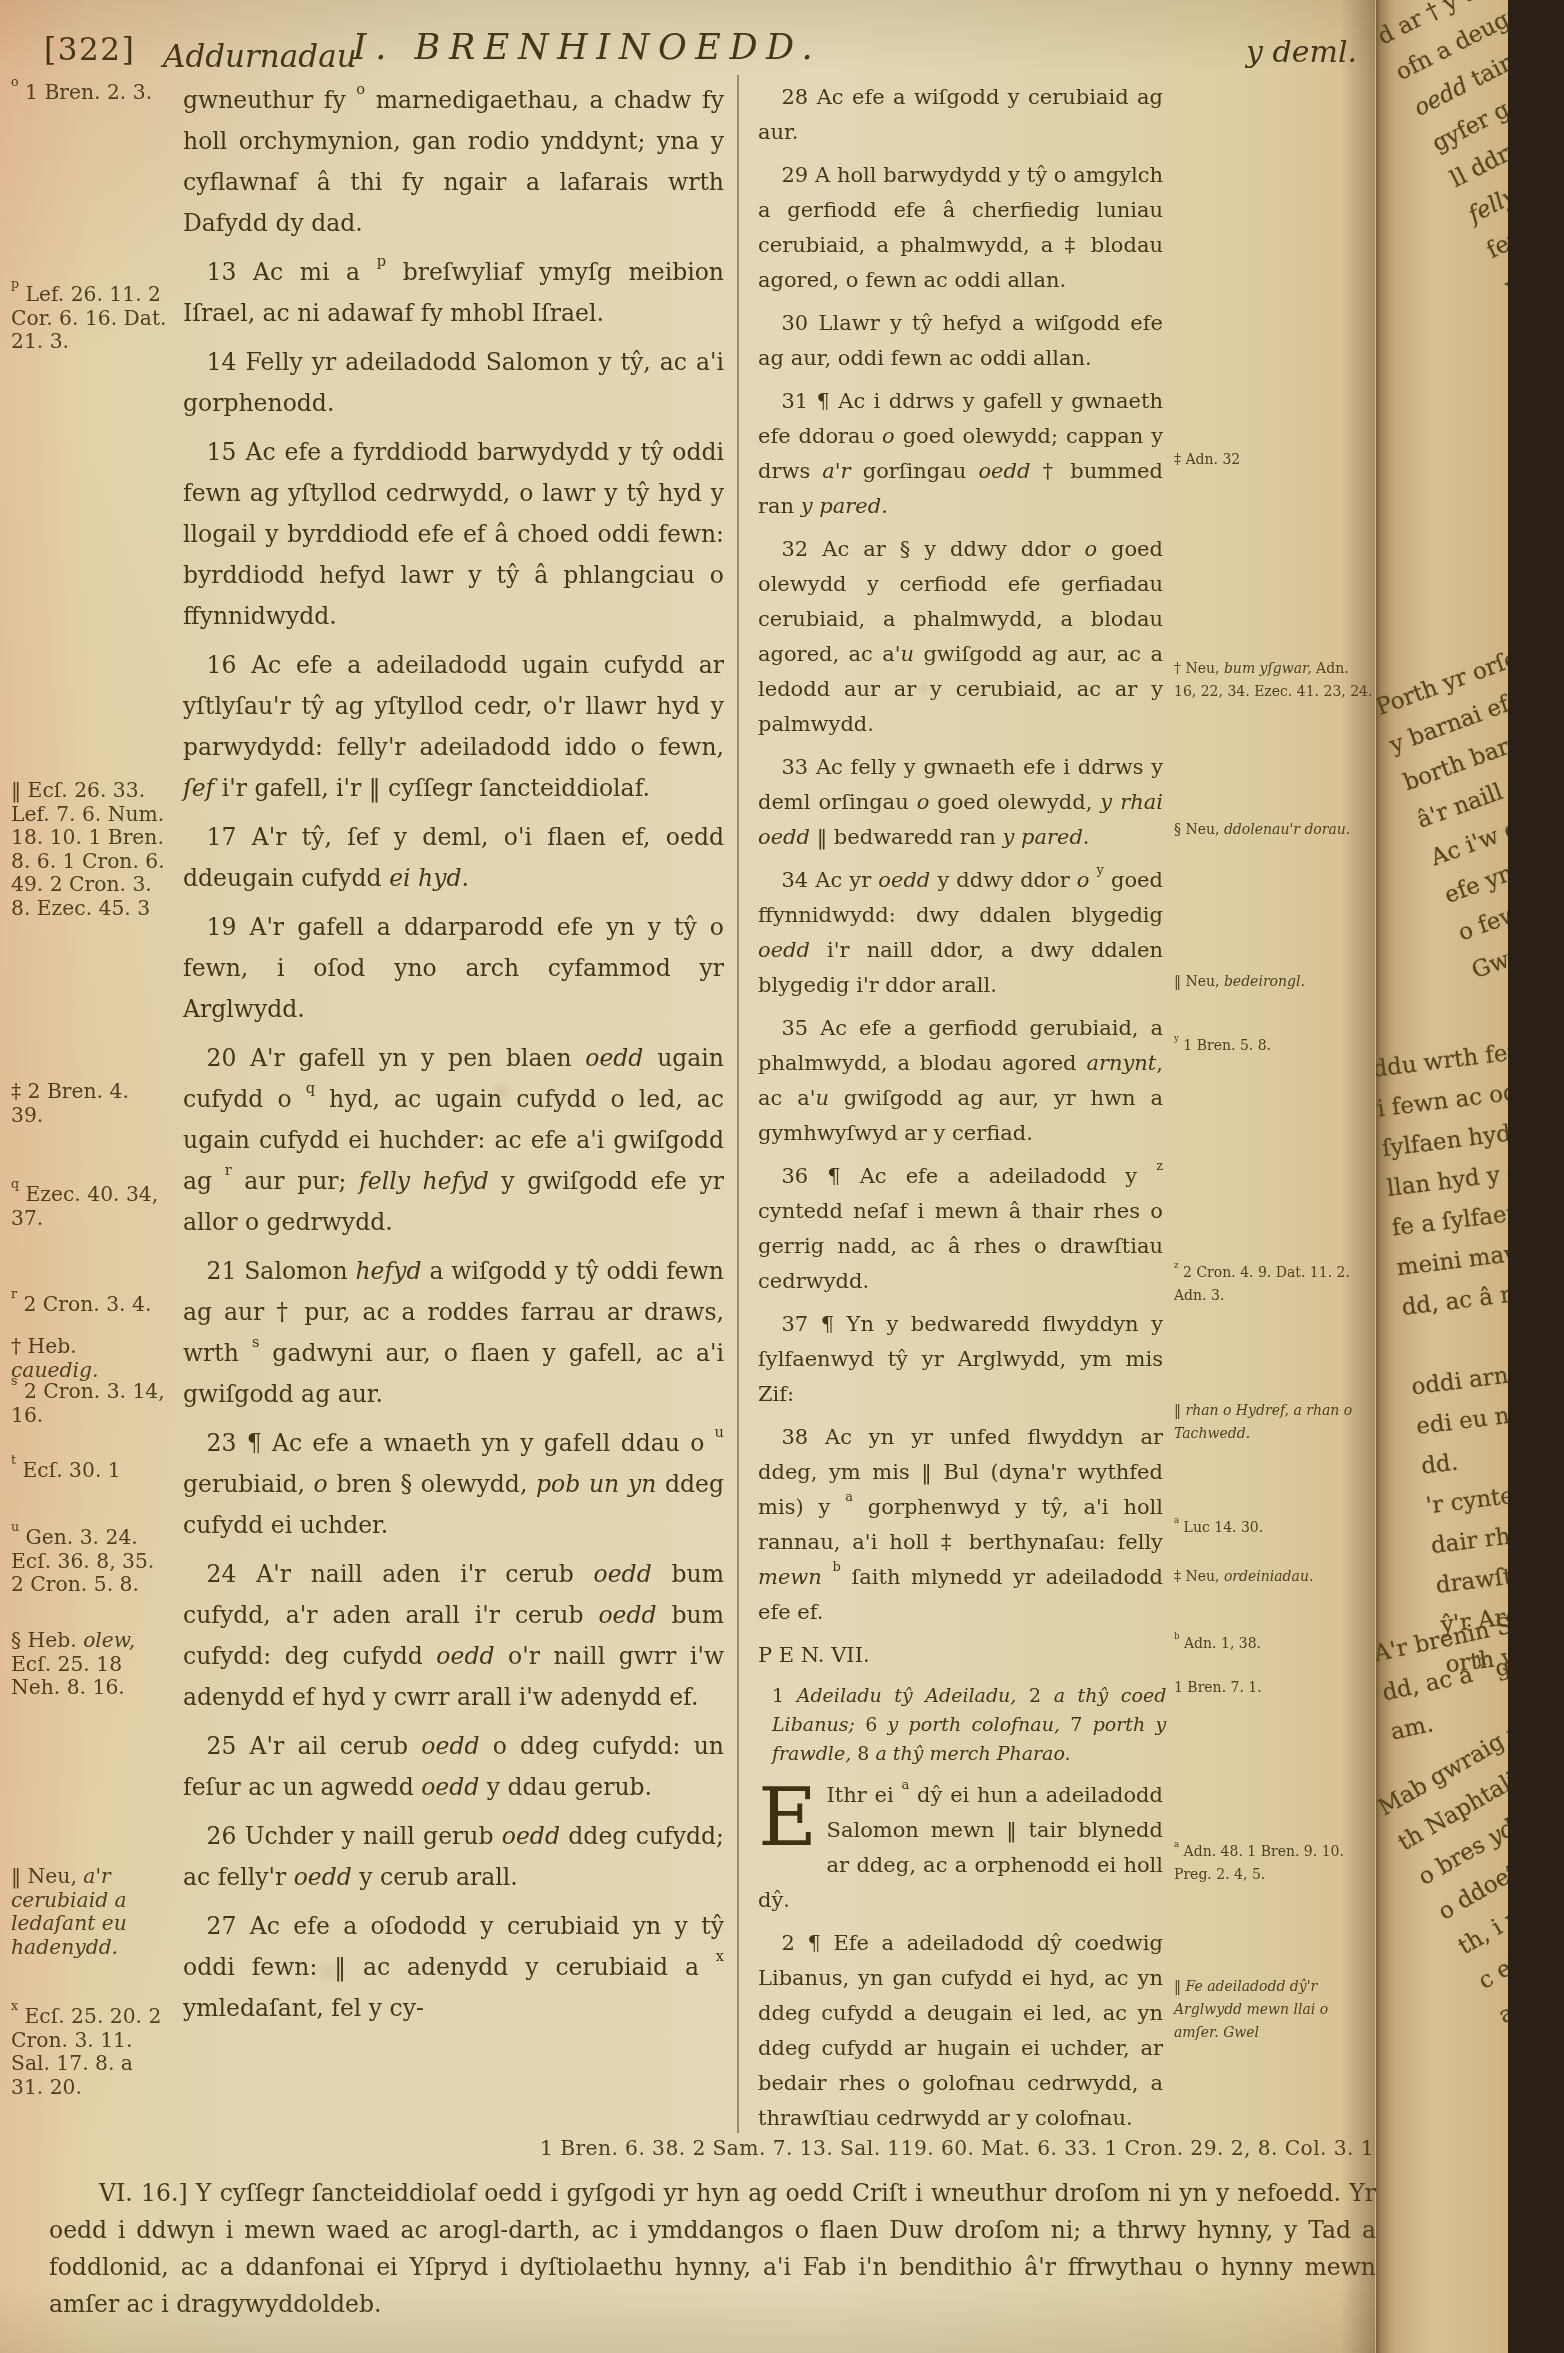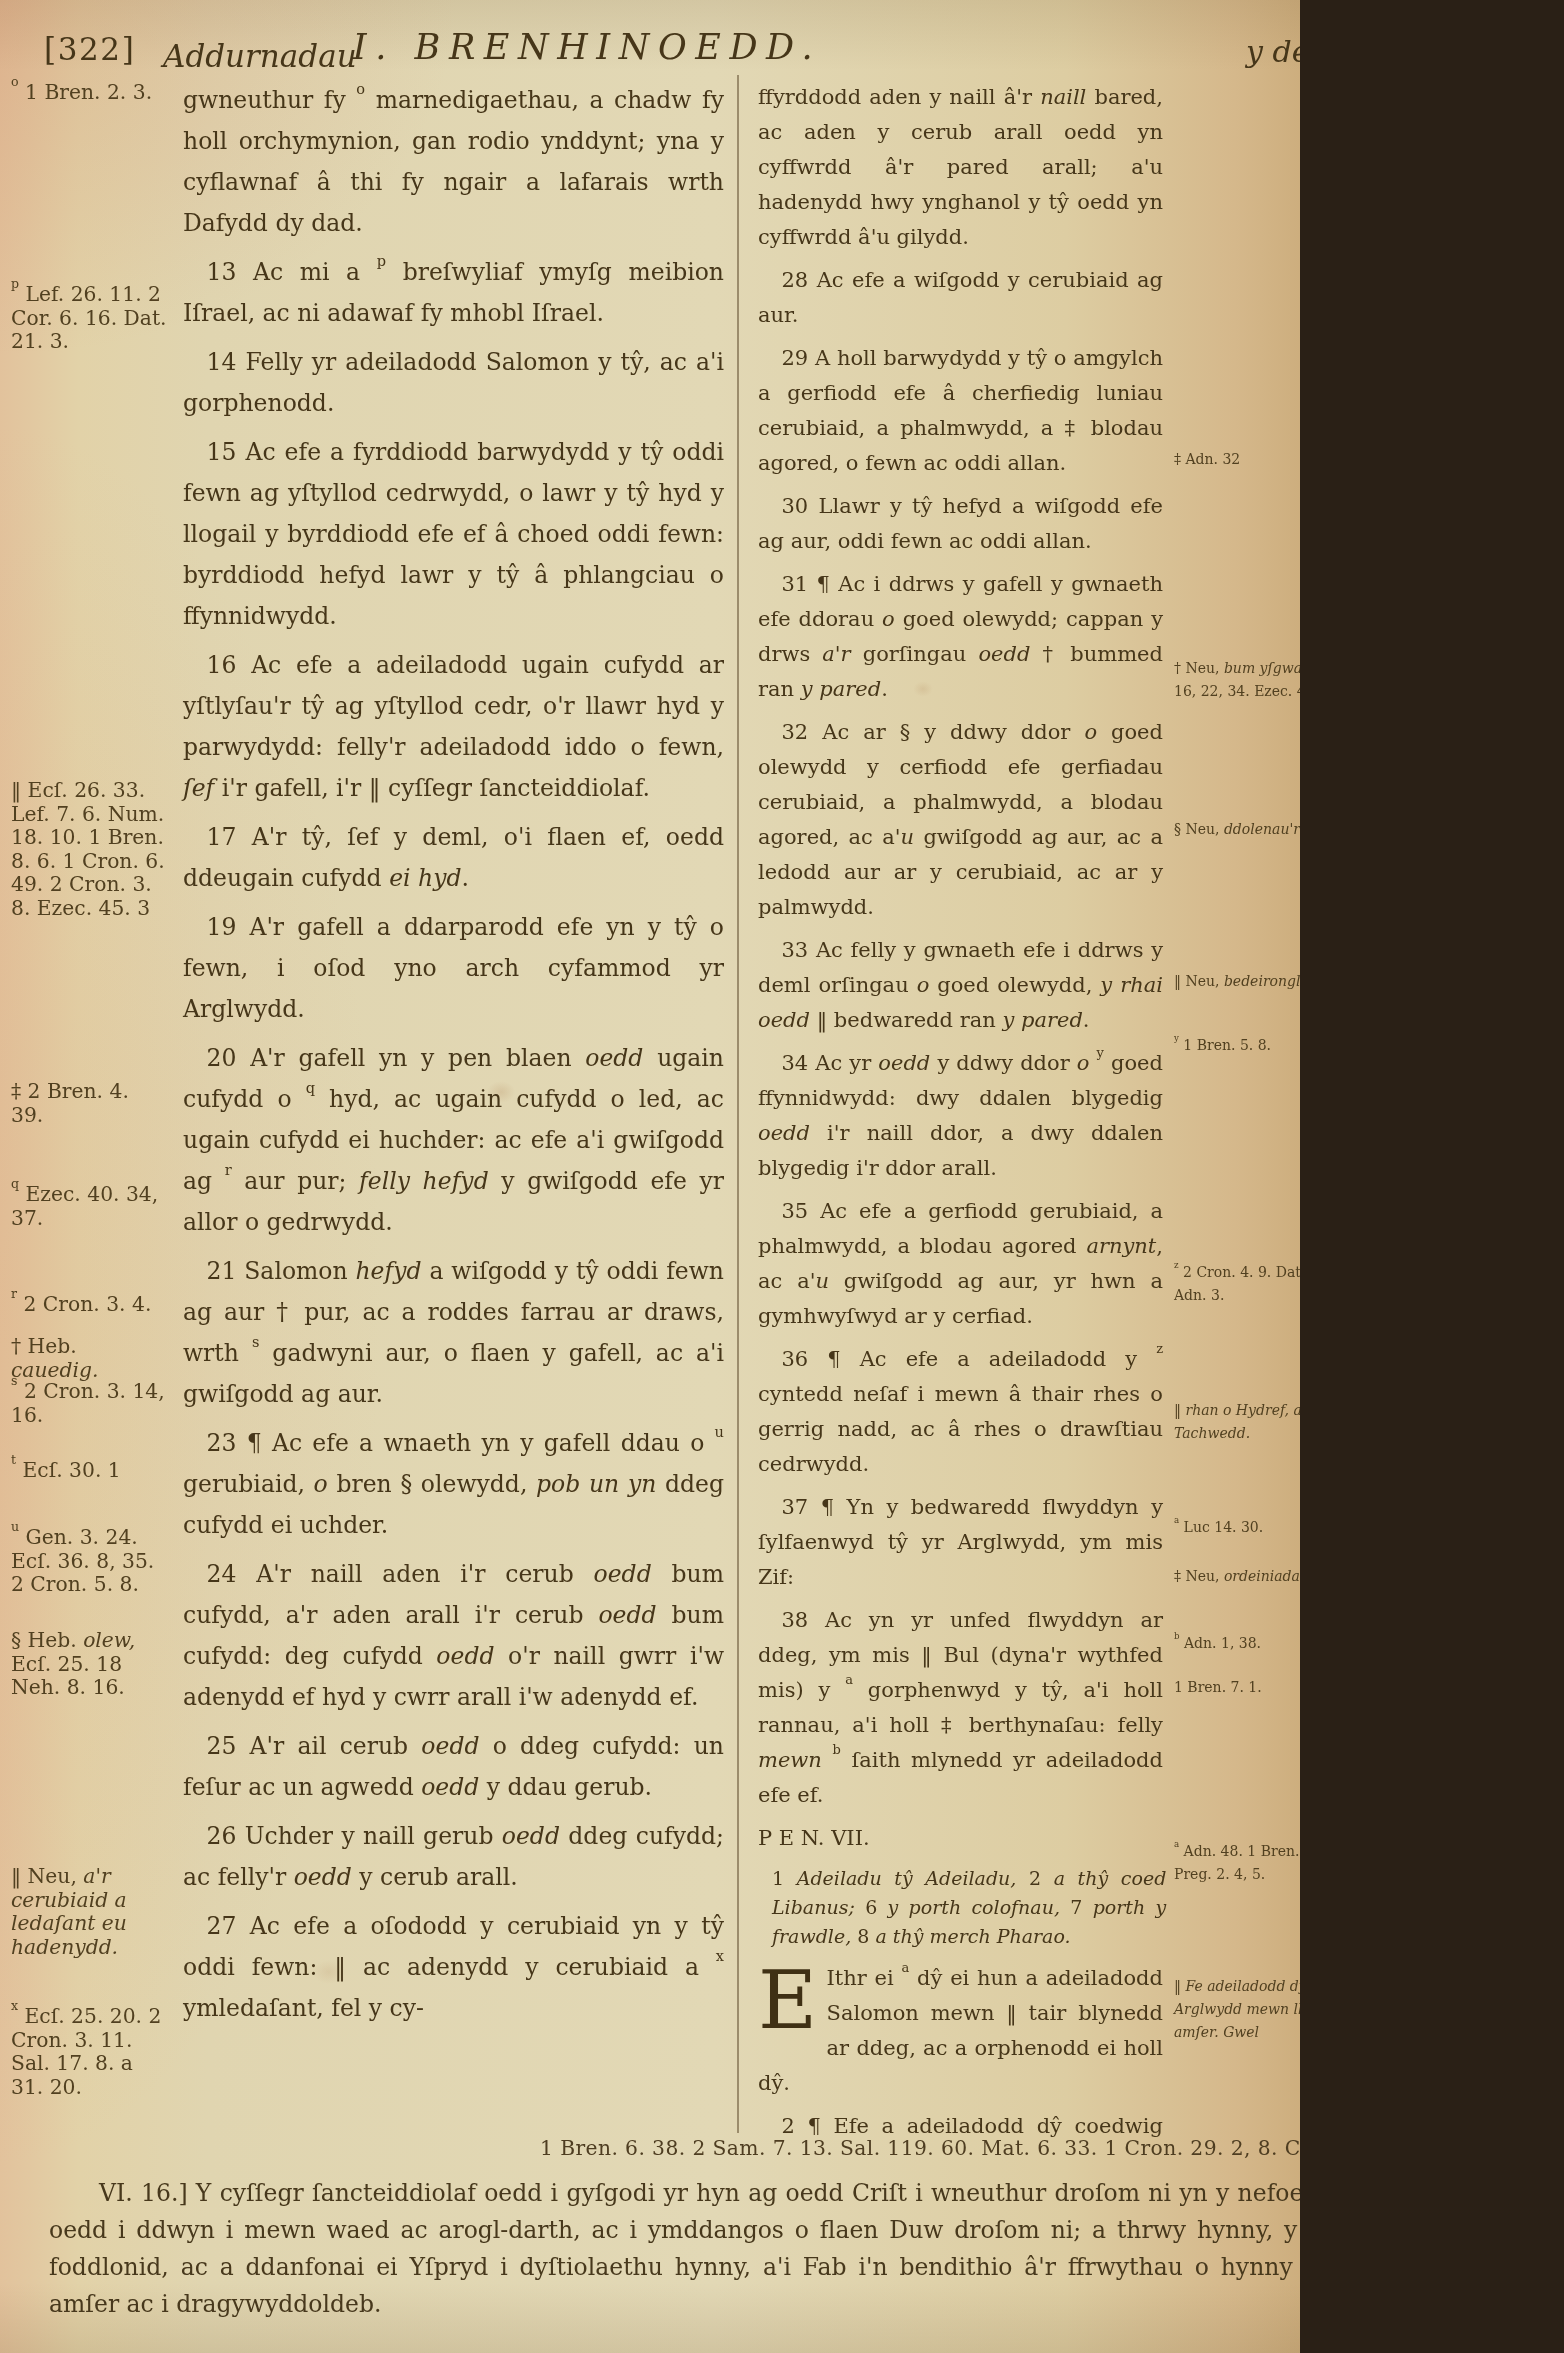--- a/index.html
+++ b/index.html
@@ -1,17 +1,17 @@
 <!DOCTYPE html>
 <html style="font-size:12.5px"><head>
 <meta charset="utf-8">
 <style>
   html,body{margin:0;padding:0;background:#2a2016;}
   .page{
-    position:relative;width:1300px;height:2354px;overflow:hidden;
+    position:relative;width:1508px;height:2354px;overflow:hidden;
     font-family:"DejaVu Serif","Liberation Serif",serif;color:#463619;
     background:
       radial-gradient(704px 548px at 0% 0%, rgba(209,140,105,.30), transparent 65%),
       radial-gradient(548px 1252px at 0% 55%, rgba(221,165,122,.22), transparent 70%),
       radial-gradient(20.3px 15.6px at 501px 1092px, rgba(150,90,40,.15), transparent 70%),
       radial-gradient(14px 11px at 923px 689px, rgba(150,90,40,.12), transparent 70%),
       radial-gradient(23.5px 17px at 329px 1972px, rgba(150,90,40,.10), transparent 70%),
       linear-gradient(180deg, rgba(120,90,50,.14), rgba(0,0,0,0) 3%, rgba(0,0,0,0) 97%, rgba(120,90,50,.16)),
       linear-gradient(90deg,#e2c29c 0%,#e2d2a8 6%,#e0d5b0 16%,#e2d8b5 55%,#ddcda2 82%,#d5b88b 95%,#cdae7e 100%);
   }
@@ -87,21 +87,20 @@
       <p class="verse">20 A'r gafell yn y pen blaen <i>oedd</i> ugain cufydd o <sup>q</sup> hyd, ac ugain cufydd o led, ac ugain cufydd ei huchder: ac efe a'i gwiſgodd ag <sup>r</sup> aur pur; <i>felly hefyd</i> y gwiſgodd efe yr allor o gedrwydd.</p>
       <p class="verse">21 Salomon <i>hefyd</i> a wiſgodd y tŷ oddi fewn ag aur † pur, ac a roddes farrau ar draws, wrth <sup>s</sup> gadwyni aur, o flaen y gafell, ac a'i gwiſgodd ag aur.</p>
       <p class="verse">23 ¶ Ac efe a wnaeth yn y gafell ddau o <sup>u</sup> gerubiaid, <i>o</i> bren § olewydd, <i>pob un yn</i> ddeg cufydd ei uchder.</p>
       <p class="verse">24 A'r naill aden i'r cerub <i>oedd</i> bum cufydd, a'r aden arall i'r cerub <i>oedd</i> bum cufydd: deg cufydd <i>oedd</i> o'r naill gwrr i'w adenydd ef hyd y cwrr arall i'w adenydd ef.</p>
       <p class="verse">25 A'r ail cerub <i>oedd</i> o ddeg cufydd: un feſur ac un agwedd <i>oedd</i> y ddau gerub.</p>
       <p class="verse">26 Uchder y naill gerub <i>oedd</i> ddeg cufydd; ac felly'r <i>oedd</i> y cerub arall.</p>
       <p class="verse">27 Ac efe a oſododd y cerubiaid yn y tŷ oddi fewn: ‖ ac adenydd y cerubiaid a <sup>x</sup> ymledaſant, fel y cy-</p>
     </div>
   <div class="divider"></div>
   <div class="rcol" id="rightcol">
-      <p class="cont">ffyrddodd aden y naill â'r <i>naill</i> bared, ac aden y cerub arall oedd yn cyffwrdd â'r pared arall; a'u hadenydd hwy ynghanol y tŷ oedd yn cyffwrdd â'u gilydd.</p>
       <p class="verse">28 Ac efe a wiſgodd y cerubiaid ag aur.</p>
       <p class="verse">29 A holl barwydydd y tŷ o amgylch a gerfiodd efe â cherfiedig luniau cerubiaid, a phalmwydd, a ‡ blodau agored, o fewn ac oddi allan.</p>
       <p class="verse">30 Llawr y tŷ hefyd a wiſgodd efe ag aur, oddi fewn ac oddi allan.</p>
       <p class="verse">31 ¶ Ac i ddrws y gafell y gwnaeth efe ddorau <i>o</i> goed olewydd; cappan y drws <i>a'r</i> gorſingau <i>oedd</i> † bummed ran <i>y pared</i>.</p>
       <p class="verse">32 Ac ar § y ddwy ddor <i>o</i> goed olewydd y cerfiodd efe gerfiadau cerubiaid, a phalmwydd, a blodau agored, ac a'<i>u</i> gwiſgodd ag aur, ac a ledodd aur ar y cerubiaid, ac ar y palmwydd.</p>
       <p class="verse">33 Ac felly y gwnaeth efe i ddrws y deml orſingau <i>o</i> goed olewydd, <i>y rhai oedd</i> ‖ bedwaredd ran <i>y pared</i>.</p>
       <p class="verse">34 Ac yr <i>oedd</i> y ddwy ddor <i>o</i> <sup>y</sup> goed ffynnidwydd: dwy ddalen blygedig <i>oedd</i> i'r naill ddor, a dwy ddalen blygedig i'r ddor arall.</p>
       <p class="verse">35 Ac efe a gerfiodd gerubiaid, a phalmwydd, a blodau agored <i>arnynt</i>, ac a'<i>u</i> gwiſgodd ag aur, yr hwn a gymhwyſwyd ar y cerfiad.</p>
       <p class="verse">36 ¶ Ac efe a adeiladodd y <sup>z</sup> cyntedd neſaf i mewn â thair rhes o gerrig nadd, ac â rhes o drawſtiau cedrwydd.</p>
       <p class="verse">37 ¶ Yn y bedwaredd flwyddyn y ſylfaenwyd tŷ yr Arglwydd, ym mis Zif:</p>

